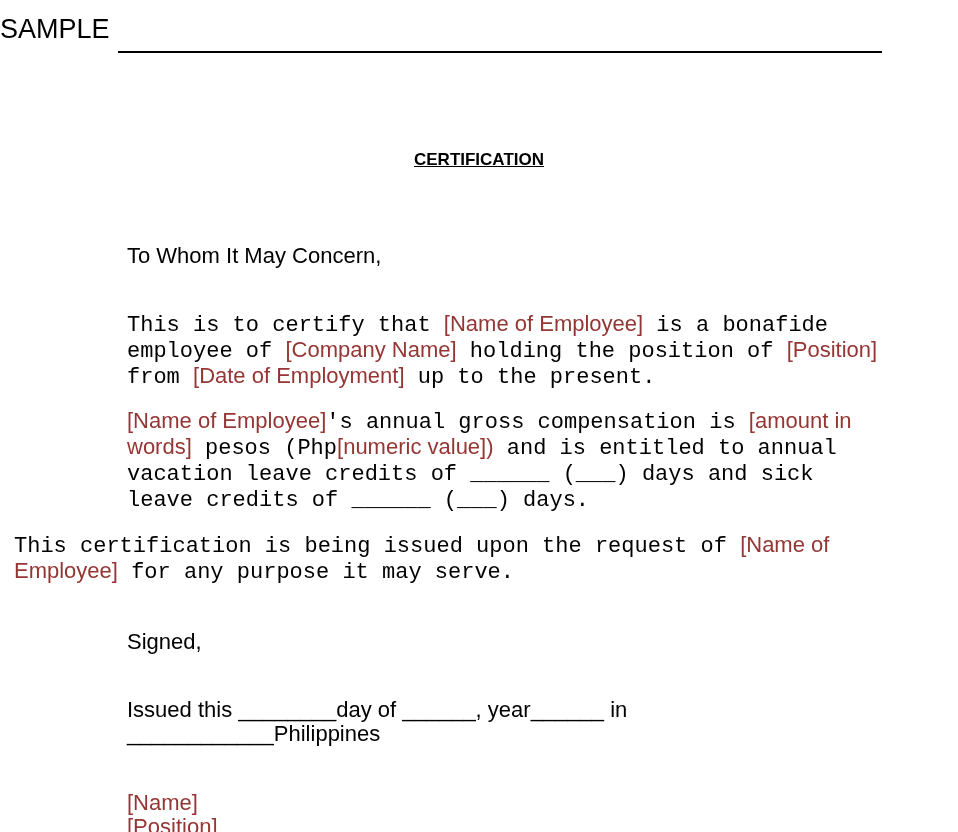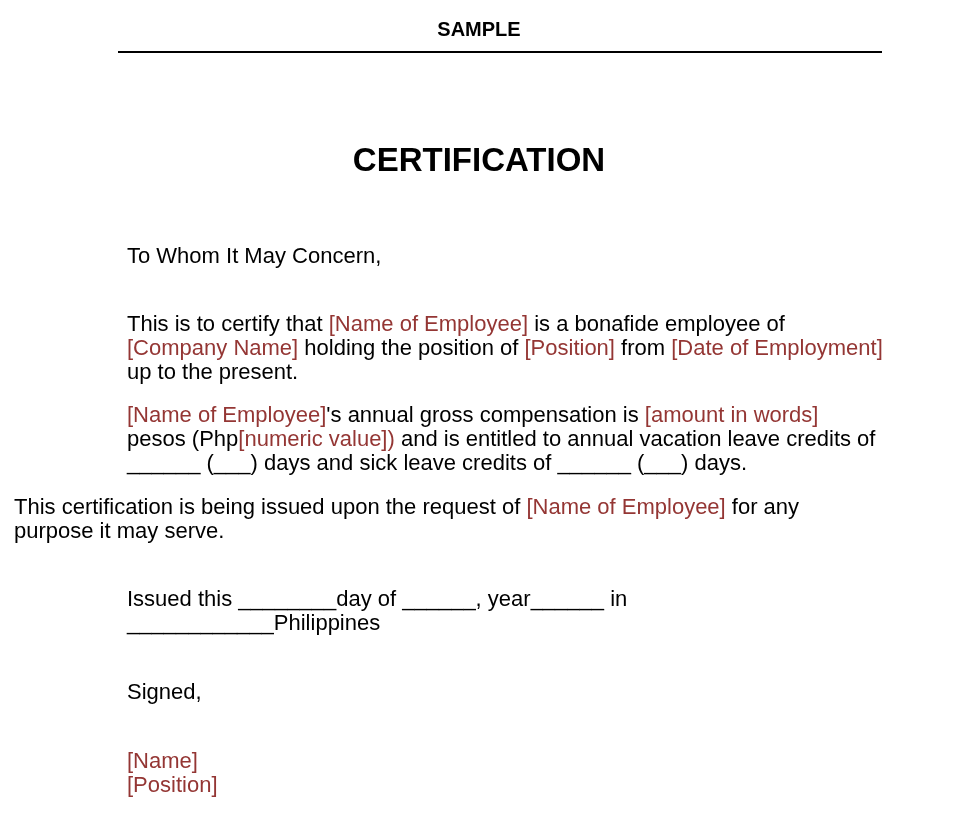--- a/index.html
+++ b/index.html
@@ -12,52 +12,52 @@
   body{
     width:958px;height:832px;
     background:var(--page-bg);
     font-family:"Liberation Sans","DejaVu Sans",sans-serif;
     color:var(--text);
     overflow:hidden;
   }
   .page{width:958px;height:832px;}
   .doc-header{
     margin:14px 0 0 0;
-    text-align:center;
-    font-weight:700;
-    font-size:20px;
+    font-weight:400;
+    font-size:27px;
     line-height:31px;
   }
   .title-rule{
     border:0;
     border-top:2px solid var(--rule);
     margin:6px 76px 0 118px;
     height:0;
   }
   .cert-heading{
     margin:92px 0 0 0;
     text-align:center;
     font-weight:700;
-    font-size:33px;
+    font-size:17px;
     line-height:30px;
+    text-decoration:underline;
   }
   .body{
     margin:0 75px 0 127px;
     font-size:22px;
     line-height:24px;
   }
   .greeting{margin-top:69px;}
   .p1{margin-top:44px;}
   .p2{margin-top:19px;}
   .p3{margin-top:20px;margin-left:14px;}
   .issued{margin-top:44px;}
   .signed{margin-top:45px;}
   .sig-block{margin-top:45px;color:var(--placeholder);}
   .ph{color:var(--placeholder);}
-  .tx{color:var(--text);}
+  .tx{color:var(--text);font-family:Liberation Mono, monospace;}
 </style>
 </head>
 <body>
 
 <div class="page">
 
   <header class="doc-header">
     <div>SAMPLE</div>
   </header>
 
@@ -66,22 +66,22 @@
   <div class="cert-heading">CERTIFICATION</div>
 
   <p class="body greeting">To Whom It May Concern,</p>
 
   <p class="body p1"><span class="tx">This is to certify that </span><span class="ph">[Name of Employee]</span><span class="tx"> is a bonafide employee of </span><span class="ph">[Company Name]</span><span class="tx"> holding the position of </span><span class="ph">[Position]</span><span class="tx"> from </span><span class="ph">[Date of Employment]</span><span class="tx"> up to the present.</span></p>
 
   <p class="body p2"><span class="ph">[Name of Employee]</span><span class="tx">'s annual gross compensation is </span><span class="ph">[amount in words]</span><span class="tx"> pesos (Php</span><span class="ph">[numeric value])</span><span class="tx"> and is entitled to annual vacation leave credits of ______ (___) days and sick leave credits of ______ (___) days.</span></p>
 
   <p class="body p3"><span class="tx">This certification is being issued upon the request of </span><span class="ph">[Name of Employee]</span><span class="tx"> for any purpose it may serve.</span></p>
 
+  <p class="body signed">Signed,</p>
+
   <p class="body issued">Issued this ________day of ______, year______ in ____________Philippines</p>
-
-  <p class="body signed">Signed,</p>
 
   <div class="body sig-block">
       <div>[Name]</div>
       <div>[Position]</div>
     </div>
 
 </div>
 
 </body></html>

